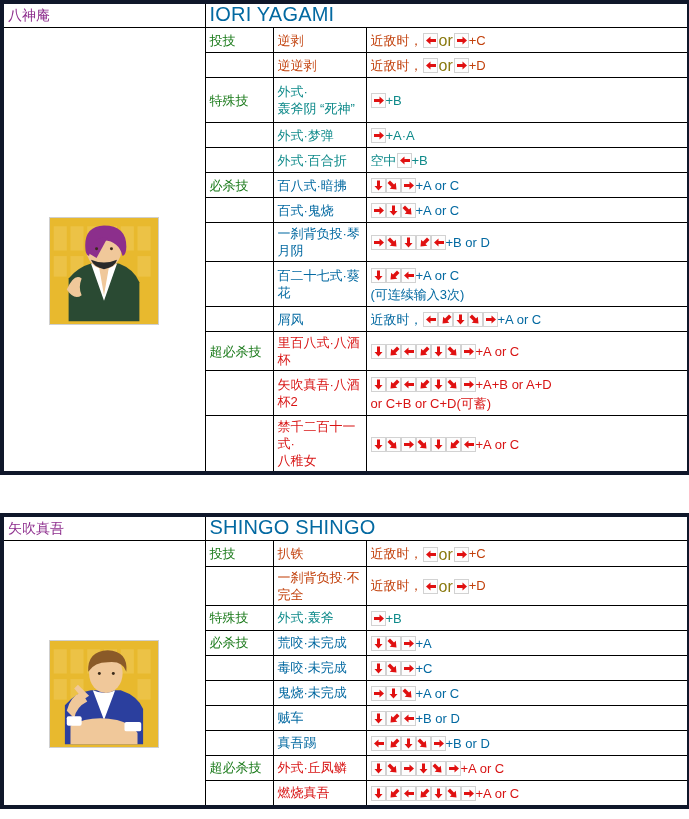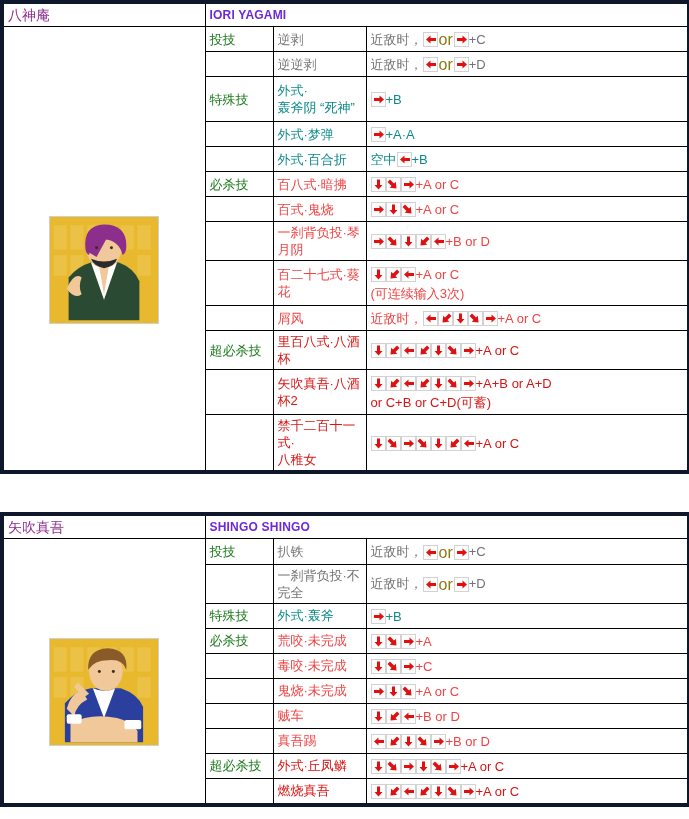--- a/index.html
+++ b/index.html
@@ -21,26 +21,26 @@
     vertical-align:middle;
     font-size:13px;
     line-height:17px;
   }
   col.c-portrait{width:203px;}
   col.c-cat{width:68px;}
   col.c-move{width:93px;}
   col.c-cmd{width:323px;}
 
   .name-cn{color:#8e2f8e;font-size:14px;}
-  .name-en{color:#6d28d9;font-size:12px;letter-spacing:0.2px;font-weight:bold;}
+  .name-en{color:#0369a1;font-size:20px;letter-spacing:0.2px;}
 
   .cat{color:#1a7a1a;white-space:nowrap;}
-  .cell-throw{color:#737373;}
+  .cell-throw{color:#c2410c;}
   .cell-special{color:#0f8a8a;}
-  .cell-desp{color:#ef4444;}
+  .cell-desp{color:#0369a1;}
   .cell-super{color:#d81414;}
 
   .cmd{white-space:nowrap;}
   .cmd-line{display:block;line-height:19px;}
   .pre{vertical-align:middle;}
   .suffix{vertical-align:middle;}
 
   .arrow{
     display:inline-block;
     width:15px;height:15px;

